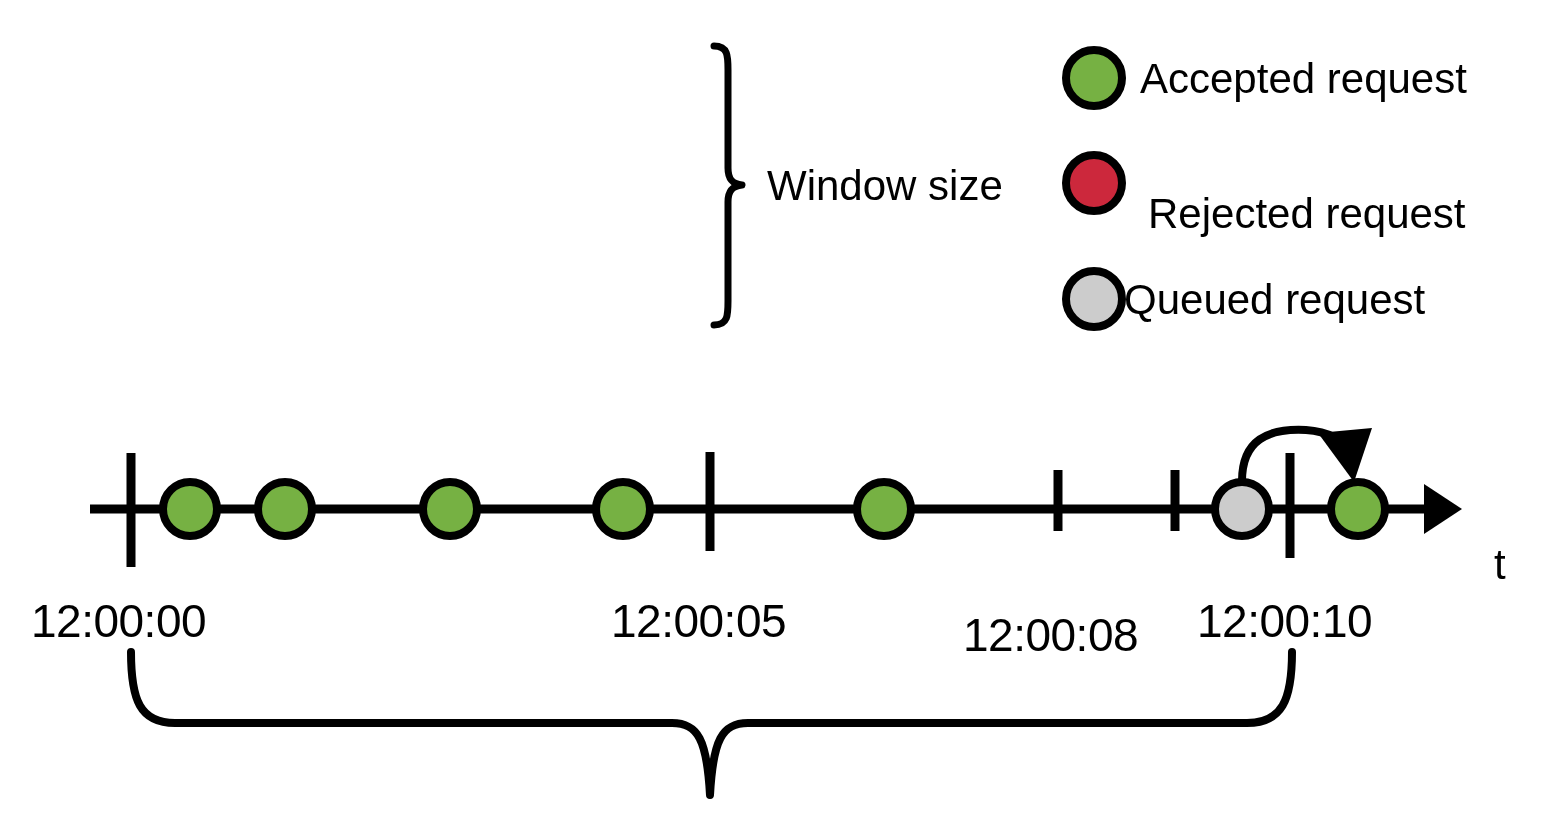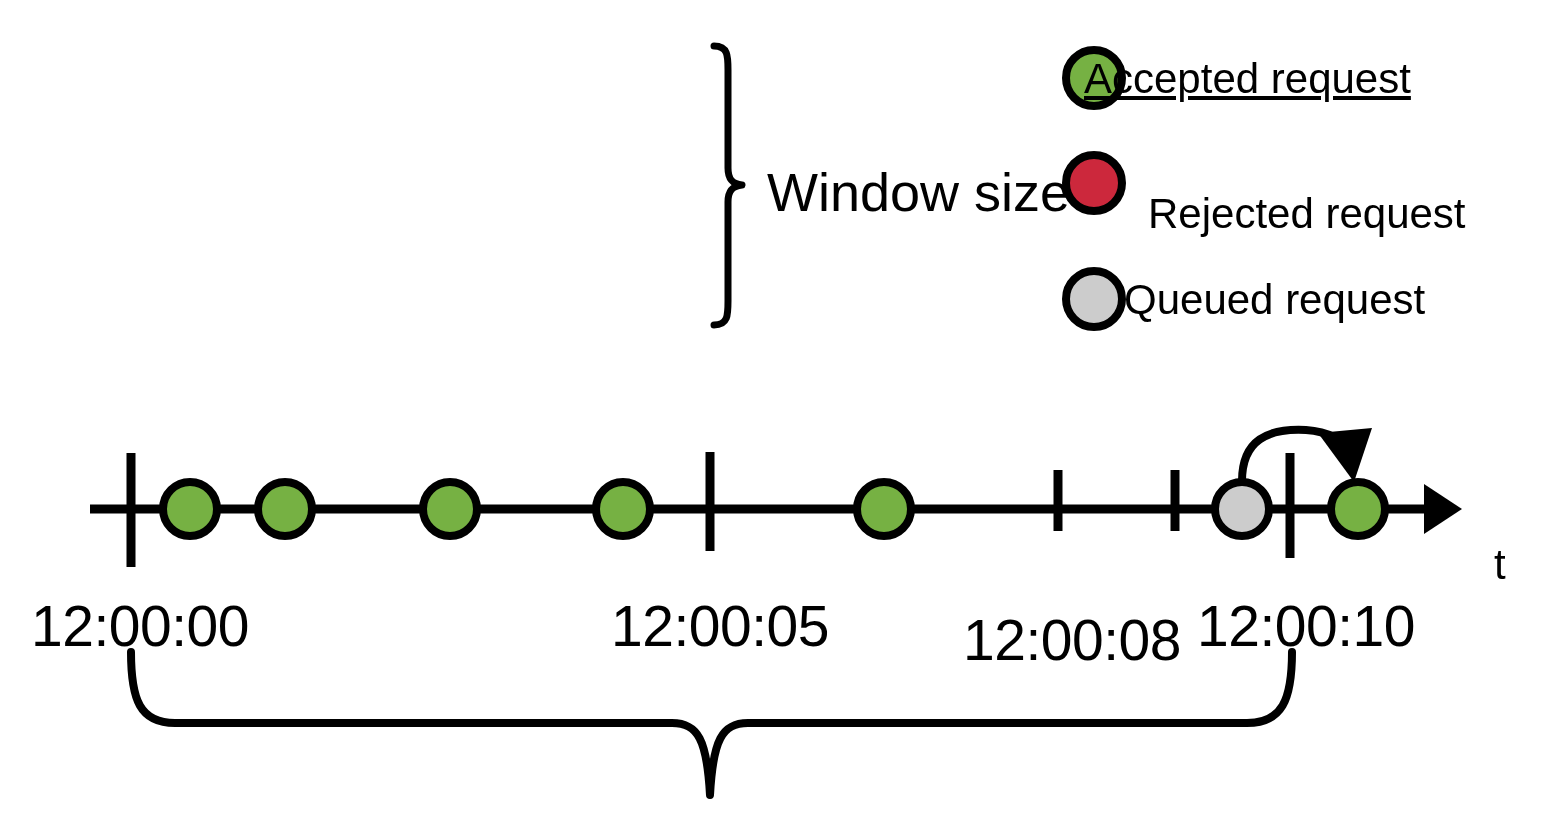--- a/index.html
+++ b/index.html
@@ -27,29 +27,29 @@
     display: block;
   }
   .lbl {
     position: absolute;
     white-space: nowrap;
     font-family: "Liberation Sans", sans-serif;
     color: #000000;
     line-height: 1;
   }
   .time-label {
-    font-size: 57px;
+    font-size: 46px;
     letter-spacing: -0.5px;
     text-align: right;
   }
   .legend-label {
     font-size: 42px;
   }
   .window-label {
-    font-size: 54px;
+    font-size: 42px;
   }
   .axis-label {
     font-size: 42px;
   }
 </style>
 </head>
 <body>
 
 <div id="canvas">
 
@@ -112,21 +112,21 @@
                C 698 723, 707 740, 710 795
                C 713 740, 722 723, 748 723
                L 1247 723
                C 1282 723, 1292 700, 1292 652" fill="none" stroke="#000000" stroke-width="8" stroke-linecap="round" stroke-linejoin="round"></path>
     </g>
 
   </svg>
 
   <div class="lbl window-label" style="left:767px; top:165px;">Window size</div>
 
-  <div class="lbl legend-label" style="left:1084px; top:58px;text-decoration:underline;">Accepted request</div>
+  <div class="lbl legend-label" style="left:1140px; top:58px;">Accepted request</div>
 
   <div class="lbl legend-label" style="left:1148px; top:163px;margin-top:30px;">Rejected request</div>
 
   <div class="lbl legend-label" style="left:1124px; top:279px;">Queued request</div>
 
   <div class="lbl time-label" style="left:31px; top:598px;">12:00:00</div>
 
   <div class="lbl time-label" style="left:611px; top:598px;">12:00:05</div>
 
   <div class="lbl time-label" style="left:963px; top:612px;">12:00:08</div>

